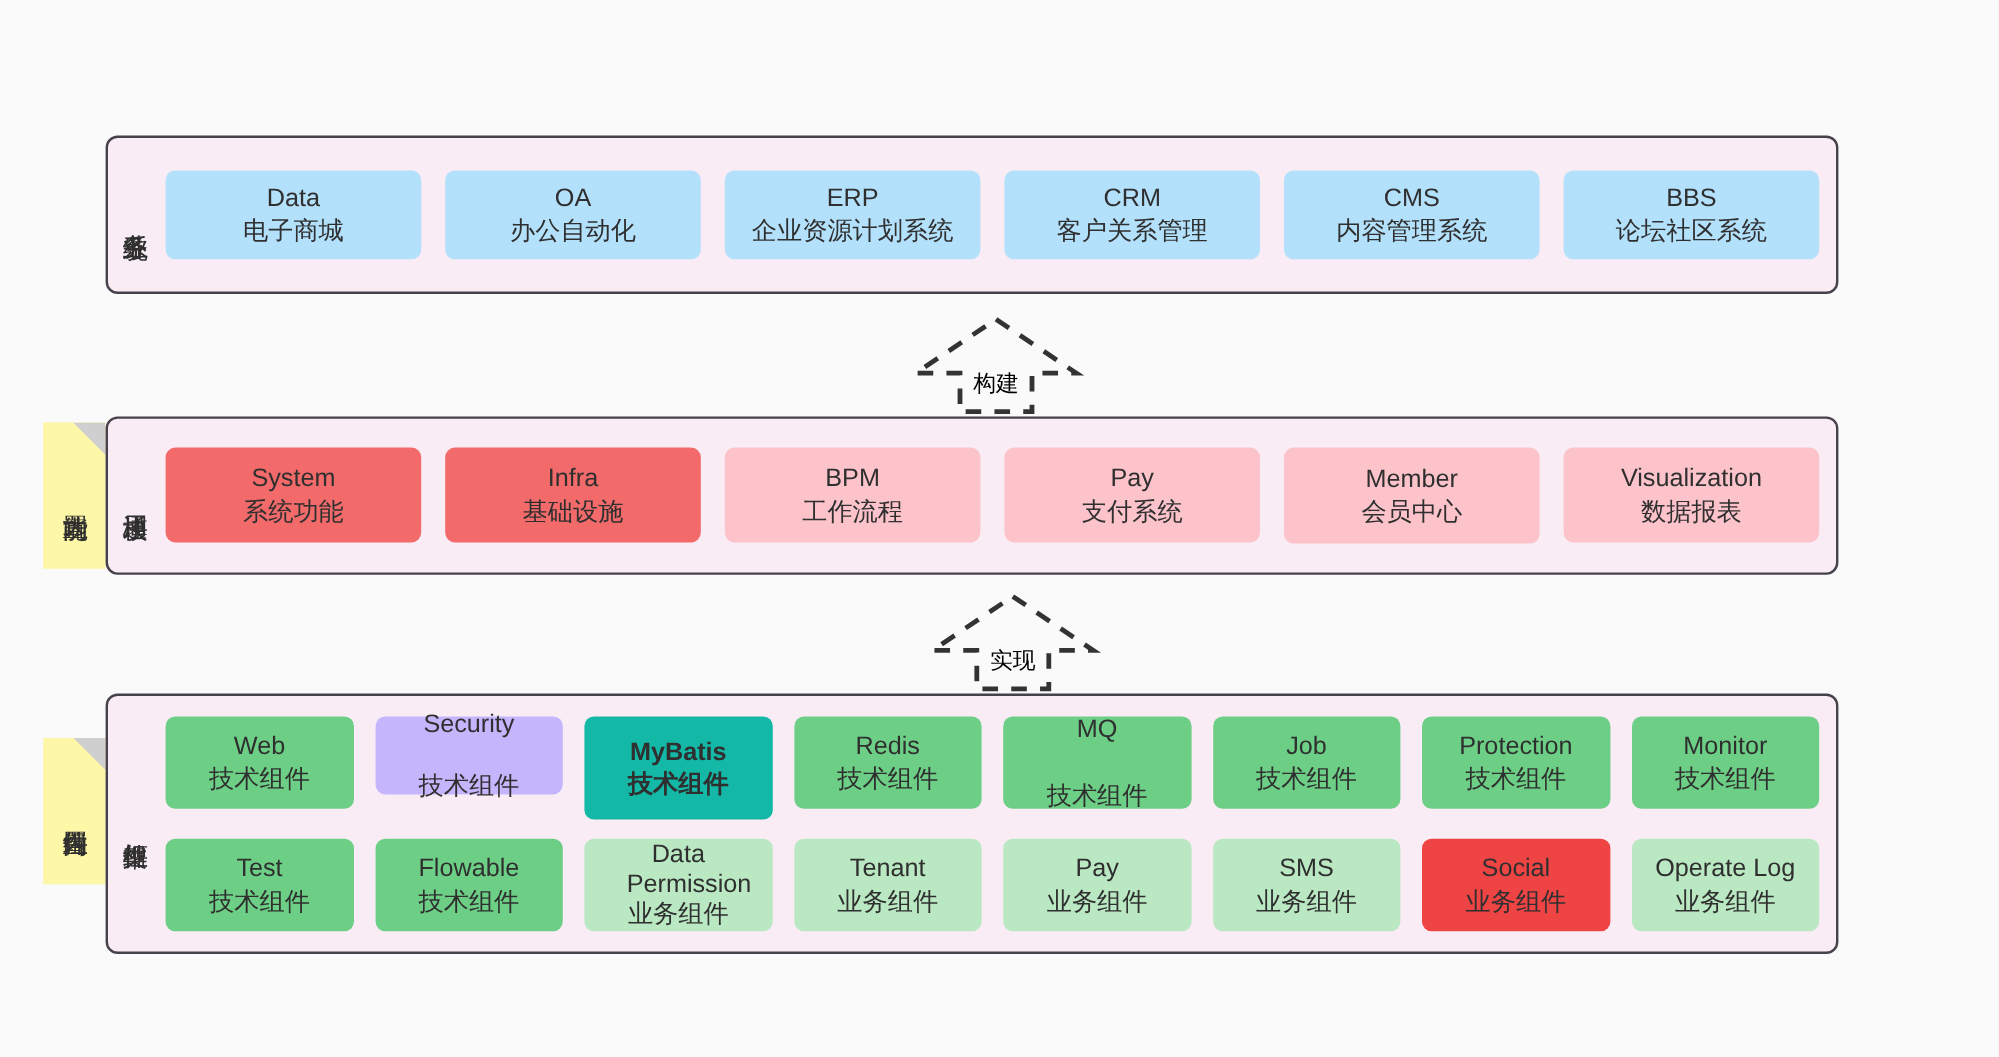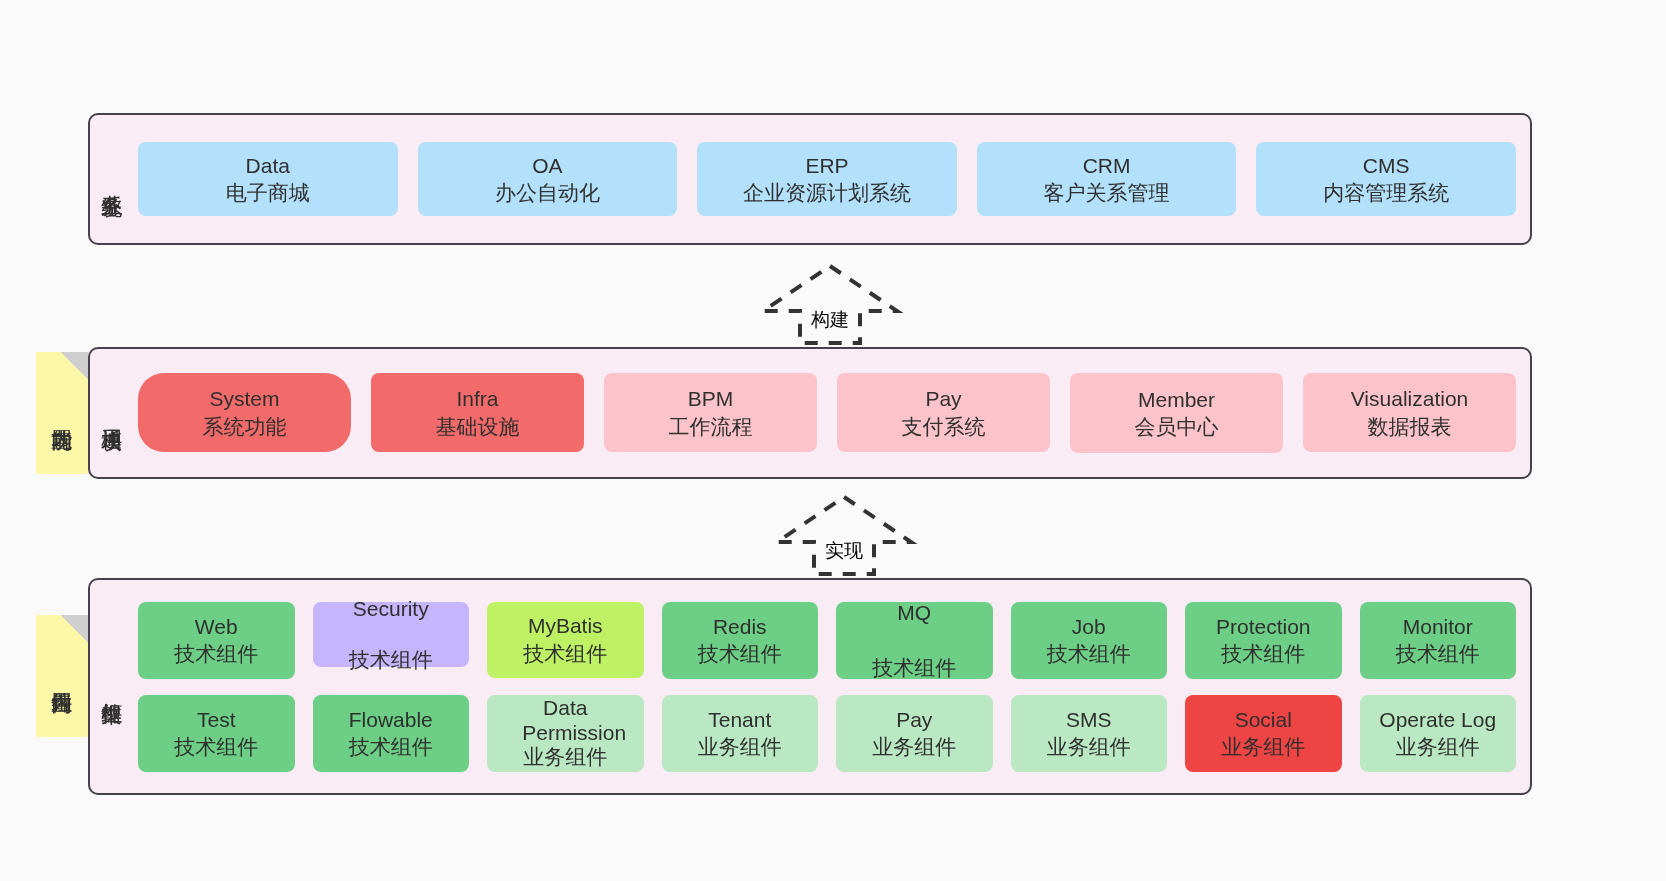--- a/index.html
+++ b/index.html
@@ -126,39 +126,43 @@
           <span class="t2">企业资源计划系统</span>
         </div>
         <div class="cell" style="background:#b3e0fb;height:74px;">
           <span class="t1">CRM</span>
           <span class="t2">客户关系管理</span>
         </div>
         <div class="cell" style="background:#b3e0fb;height:74px;">
           <span class="t1">CMS</span>
           <span class="t2">内容管理系统</span>
         </div>
+        <div class="cell" style="background:#b3e0fb;height:74px;">
+          <span class="t1">BBS</span>
+          <span class="t2">论坛社区系统</span>
+        </div>
       </div>
     </div>
   </div>
 
   <div class="arrow" style="left:760px; top:263px; width:140px; height:83px;">
     <svg width="140" height="83" viewBox="0 0 140 83" fill="none">
       <path d="M70 3 L137 48 L100 48 L100 80 L40 80 L40 48 L3 48 Z" stroke="#333333" stroke-width="4" stroke-dasharray="13 11" stroke-linejoin="miter" fill="none"></path>
     </svg>
     <span class="alabel" style="top:44px;">构建</span>
   </div>
 
   <div class="tab" style="left:36px; top:352px; width:52px; height:122px;">
     <span>内置功能</span>
   </div>
   <div class="band" style="left:88px; top:347px; width:1444px; height:132px;">
     <div class="band-title">通用模块</div>
     <div class="band-body">
       <div class="row">
-        <div class="cell" style="background:#f26a6a;height:79px;border-radius:26px;">
+        <div class="cell" style="background:#f26a6a;height:79px;">
           <span class="t1">System</span>
           <span class="t2">系统功能</span>
         </div>
         <div class="cell" style="background:#f26a6a;height:79px;">
           <span class="t1">Infra</span>
           <span class="t2">基础设施</span>
         </div>
         <div class="cell" style="background:#fcc3cb;height:79px;">
           <span class="t1">BPM</span>
           <span class="t2">工作流程</span>
@@ -195,21 +199,21 @@
 
       <div class="row" style="gap:18px;">
         <div class="cell" style="background:#6ccf85;height:77px;">
           <span class="t1">Web</span>
           <span class="t2">技术组件</span>
         </div>
         <div class="cell" style="background:#c4b5fd;height:65px;gap:24px;">
           <span class="t1">Security</span>
           <span class="t2">技术组件</span>
         </div>
-        <div class="cell" style="background:#bef264;height:76px;">
+        <div class="cell" style="background:#14b8a6;height:86px;font-weight:bold;">
           <span class="t1">MyBatis</span>
           <span class="t2">技术组件</span>
         </div>
         <div class="cell" style="background:#6ccf85;height:77px;">
           <span class="t1">Redis</span>
           <span class="t2">技术组件</span>
         </div>
         <div class="cell" style="background:#6ccf85;height:77px;gap:28px;">
           <span class="t1">MQ</span>
           <span class="t2">技术组件</span>

